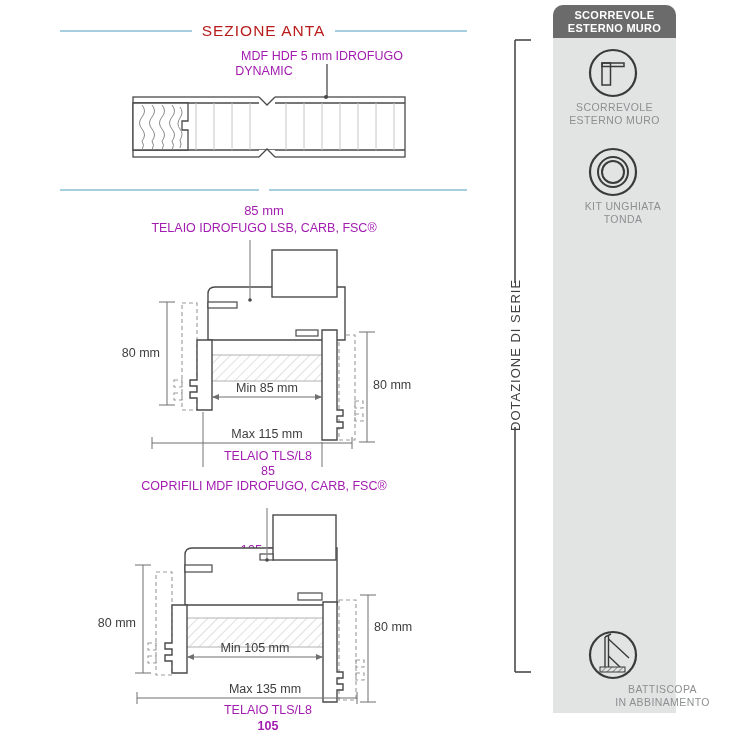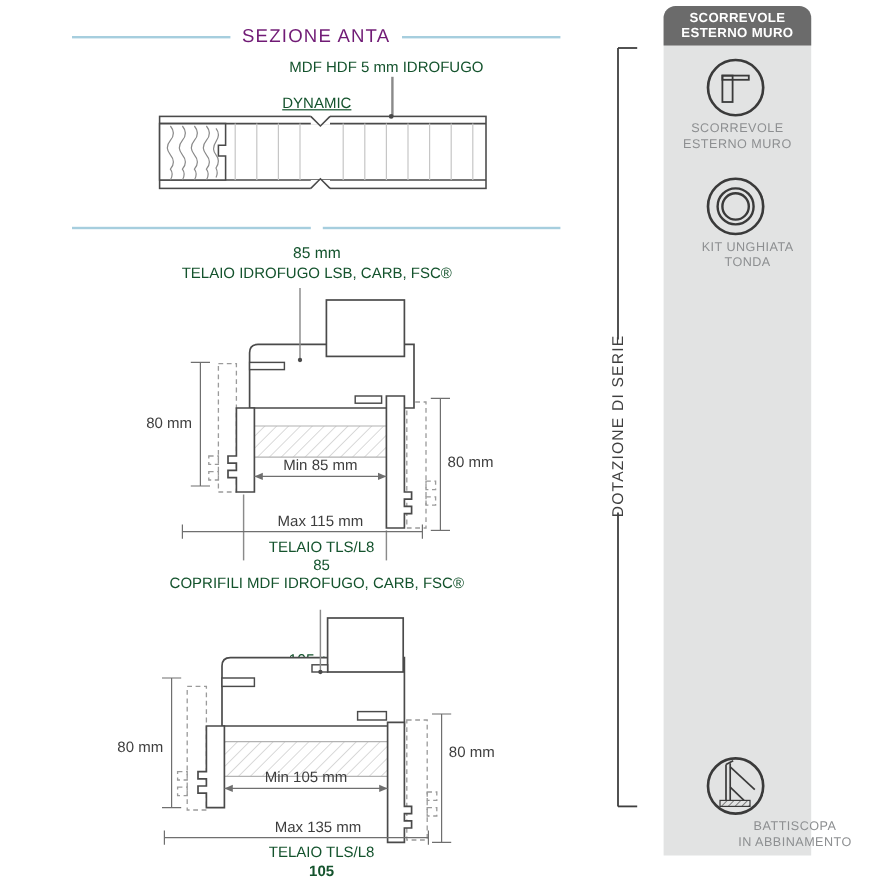--- a/index.html
+++ b/index.html
@@ -1,42 +1,42 @@
 <!DOCTYPE html>
 <html><head>
 <meta charset="utf-8">
 <style>
   html,body{margin:0;padding:0;}
   body{width:735px;height:735px;position:relative;background:#ffffff;
        font-family:"Liberation Sans", sans-serif;color:#3e3e3e;overflow:hidden;}
   .abs{position:absolute;}
   .hdr{display:flex;align-items:center;gap:10px;}
   .hdr .rule{flex:1;height:2px;background:#a6cede;}
-  .hdr .ttl{font-size:15.5px;letter-spacing:1px;white-space:nowrap;color:#701a75;}
-  .lbl{font-size:12.5px;text-align:center;white-space:nowrap;color:#14532d;}
+  .hdr .ttl{font-size:15.5px;letter-spacing:1px;white-space:nowrap;color:#b91c1c;}
+  .lbl{font-size:12.5px;text-align:center;white-space:nowrap;color:#a21caf;}
   svg text{font-family:"Liberation Sans", sans-serif;font-size:12.5px;fill:#3e3e3e;}
   .panel{background:#e2e3e3;border-radius:10px 10px 0 0;}
   .badge{background:#6b6b6b;border-radius:10px 10px 0 0;color:#ffffff;
          font-size:11px;font-weight:bold;text-align:center;letter-spacing:.3px;
          line-height:13px;padding-top:4px;box-sizing:border-box;}
   .side-lbl{font-size:10.5px;color:#8d8f91;text-align:center;line-height:13px;letter-spacing:.4px;}
   .vtext{writing-mode:vertical-rl;transform:rotate(180deg);font-size:13px;letter-spacing:1px;
          color:#3f3f3f;display:flex;align-items:center;justify-content:center;white-space:nowrap;}
 </style>
 </head>
 <body>
 
 <div class="abs hdr" style="left:60px;top:20px;width:407px;height:21px;">
   <div class="rule"></div>
   <div class="ttl">SEZIONE ANTA</div>
   <div class="rule"></div>
 </div>
 
 <div class="abs lbl" style="left:222px;top:49px;width:200px;">MDF HDF 5 mm IDROFUGO</div>
-<div class="abs lbl" style="left:214px;top:79px;width:100px;text-decoration:underline;">DYNAMIC</div>
+<div class="abs lbl" style="left:214px;top:64px;width:100px;">DYNAMIC</div>
 
 <div class="abs" style="left:326px;top:64px;width:1.5px;height:33px;background:#8a8a8a;"></div>
 <div class="abs" style="left:324px;top:95px;width:4px;height:4px;border-radius:50%;background:#4a4a4a;"></div>
 
 <svg class="abs" style="left:130px;top:94px;" width="280" height="70" viewBox="0 0 280 70">
   <g stroke="#4a4a4a" stroke-width="1.3" fill="none">
     <rect x="3" y="3" width="272" height="60"></rect>
     <line x1="3" y1="9" x2="275" y2="9"></line>
     <line x1="3" y1="56" x2="275" y2="56"></line>
   </g>

